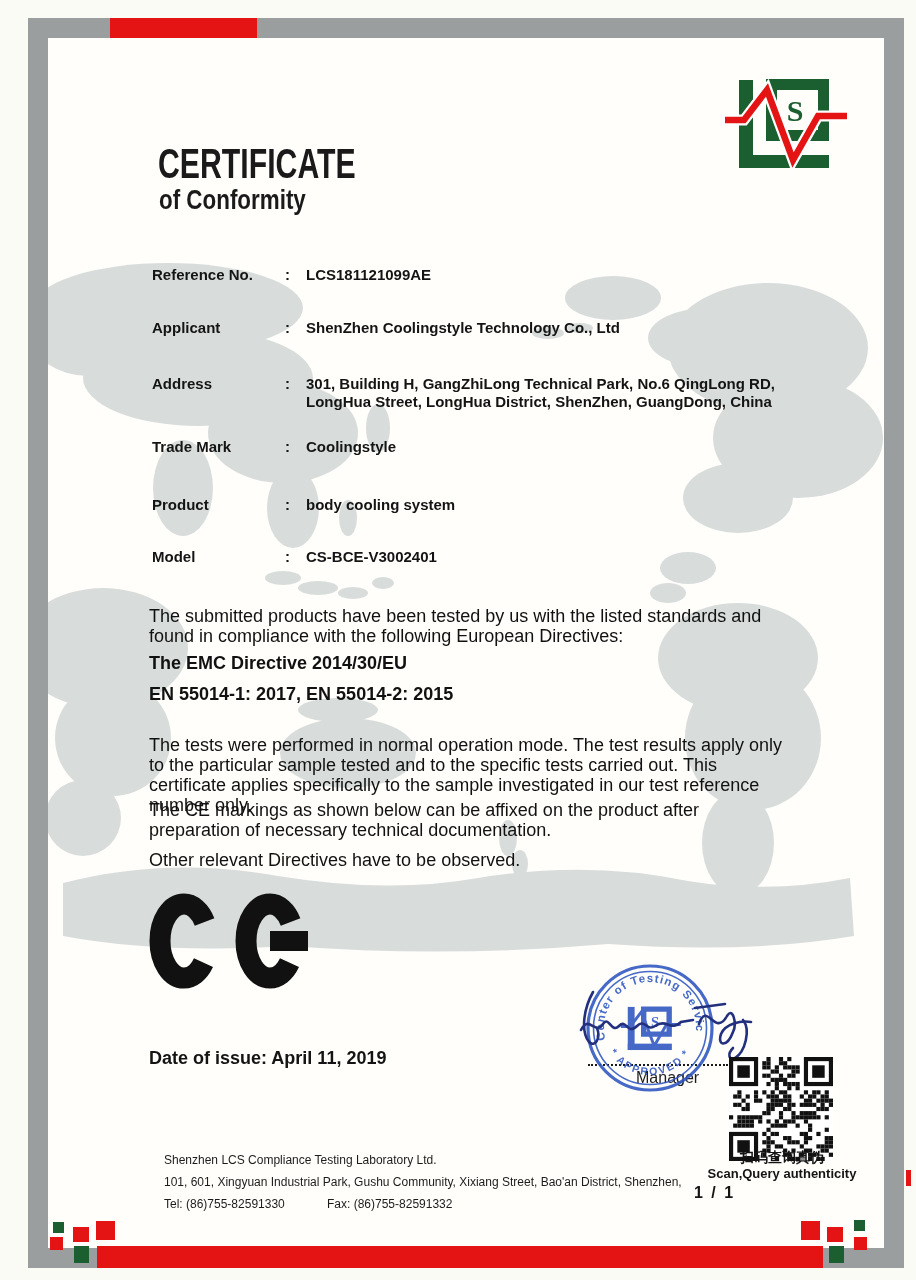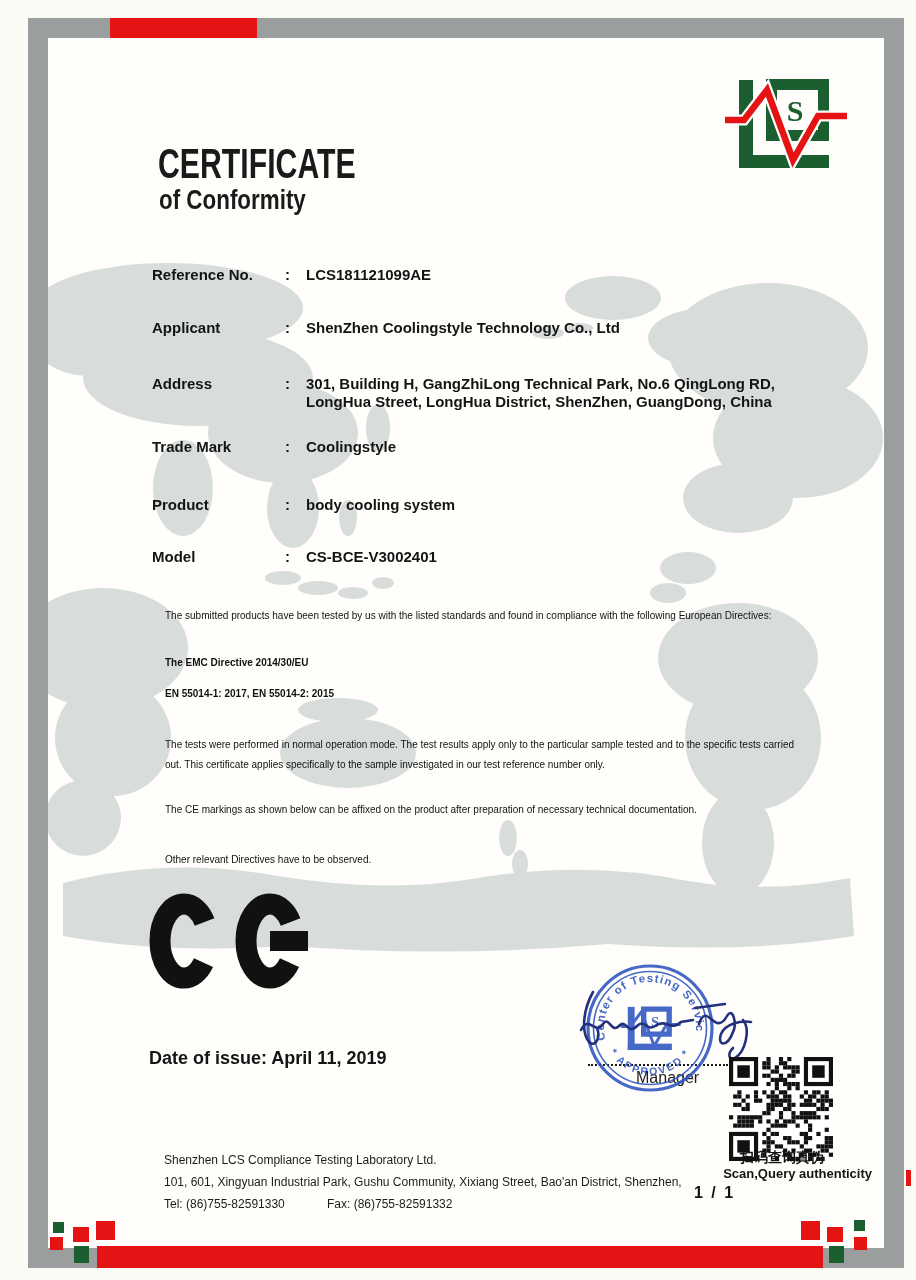--- a/index.html
+++ b/index.html
@@ -13,27 +13,27 @@
   .green{background:#1b5e2f;}
   
   .title{left:158px;top:140px;font-weight:bold;font-size:42px;letter-spacing:0px;transform:scaleX(.72);transform-origin:left top;white-space:nowrap;color:#1a1a1a;}
   .subtitle{left:159px;top:184px;font-weight:bold;font-size:28px;transform:scaleX(.80);transform-origin:left top;white-space:nowrap;color:#1a1a1a;}
   
   .frow{left:152px;width:640px;}
   .flabel{position:absolute;left:0;top:0;font-weight:bold;font-size:15px;white-space:nowrap;}
   .fsep{position:absolute;left:133px;top:0;font-weight:bold;font-size:15px;}
   .fval{position:absolute;left:154px;top:0;width:475px;font-weight:bold;font-size:15px;line-height:17.5px;}
   
-  .para{left:149px;width:643px;font-size:10px;line-height:20px;color:#111;margin-left:16px;}
+  .para{left:149px;width:643px;font-size:18px;line-height:20px;color:#111;}
   .bold{font-weight:bold;}
   
   .foot{font-size:12px;line-height:14px;color:#1c1c1c;white-space:nowrap;margin-top:8px;}
   .fcol{display:inline-block;width:163px;}
   .qr-cap-zh{left:712px;top:1149px;width:140px;text-align:center;font-weight:bold;font-size:14px;}
-  .qr-cap-en{left:692px;top:1166px;width:180px;text-align:right;font-weight:bold;font-size:13px;}
+  .qr-cap-en{left:692px;top:1166px;width:180px;text-align:center;font-weight:bold;font-size:13px;}
   .pagenum{left:694px;top:1184px;font-weight:bold;font-size:16px;letter-spacing:2px;}
   .manager{left:636px;top:1069px;font-size:16px;color:#1d1d1d;}
   .dotline{left:588px;top:1064px;width:140px;height:0;border-bottom:2.5px dotted #1a1a1a;}
   .dateline{left:149px;top:1048px;font-weight:bold;font-size:18px;}
 </style>
 </head>
 <body>
 
 <div class="abs page"></div>
 

